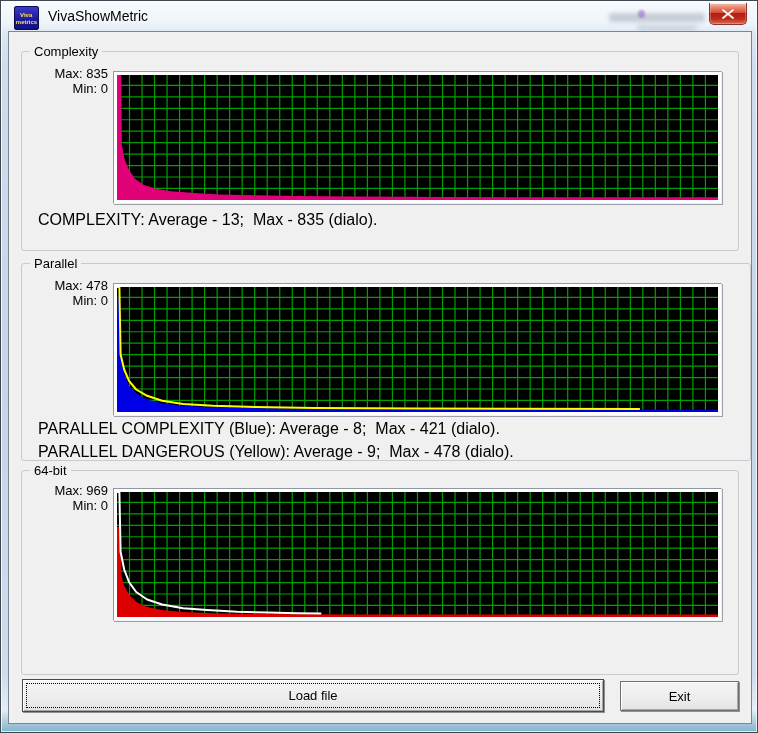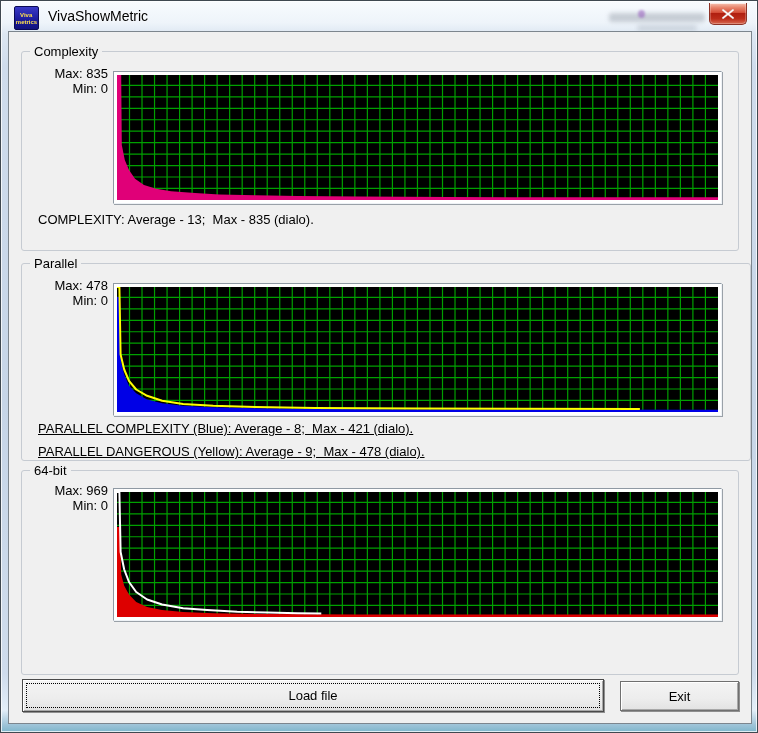--- a/index.html
+++ b/index.html
@@ -58,21 +58,21 @@
   }
   .axis-labels span{font-size:13px;color:#000;padding-right:4px;}
   .chart-frame{
     position:absolute;left:91px;top:19px;
     background:#fff;padding:3px;
     border:1px solid #8f99a3;border-right-color:#eef2f6;border-bottom-color:#eef2f6;
     box-shadow:1px 1px 0 #9aa1a8;
   }
   .chart-canvas{display:block;background:#000;}
   .captions{position:absolute;left:16px;right:10px;}
-  .caption{font-size:13px;color:#000;line-height:16px;margin-bottom:7px;white-space:pre;}
+  .caption{font-size:16px;color:#000;line-height:16px;margin-bottom:7px;white-space:pre;}
   
   .btn{
     position:absolute;font-size:13px;color:#000;text-align:center;
     background:linear-gradient(180deg,#f4f4f4 0%,#ededed 60%,#e2e2e2 100%);
     border:1px solid #707070;
     box-shadow:inset 1px 1px 0 #ffffff,inset -1px -1px 0 #a8a8a8,1px 1px 0 #8f8f8f;
     display:flex;align-items:center;justify-content:center;cursor:pointer;
   }
   .btn-loadfile{left:13px;top:647px;width:582px;height:33px;border-color:#4a4a4a;}
   .focus-rect{
@@ -245,21 +245,21 @@
               <line x1="0" y1="67.65" x2="601" y2="67.65"></line>
               <line x1="0" y1="79.10000000000001" x2="601" y2="79.10000000000001"></line>
               <line x1="0" y1="90.55000000000001" x2="601" y2="90.55000000000001"></line>
               <line x1="0" y1="102.00000000000001" x2="601" y2="102.00000000000001"></line>
               <line x1="0" y1="113.45000000000002" x2="601" y2="113.45000000000002"></line>
             </g>
             <polygon points="0,125 0.0,10.0 3.0,10.0 4.2,75.0 7.2,87.5 12.0,98.8 19.2,106.3 30.1,112.5 45.1,116.3 66.1,118.8 96.2,120.3 138.2,121.3 198.3,121.9 300.5,122.5 601.0,122.8 601.0,125" fill="#0000e6"></polygon>
             <polyline points="0.0,0.0 2.4,0.0 3.6,67.5 7.2,82.5 12.0,93.8 19.2,102.5 30.1,108.8 45.1,113.8 66.1,116.9 96.2,118.8 138.2,120.0 198.3,120.9 300.5,121.6 522.9,122.0" fill="none" stroke="#ffff00" stroke-width="2" stroke-linejoin="round"></polyline>
           </svg>
       </div>
-      <div class="captions" style="top:157px;text-decoration:underline;">
+      <div class="captions" style="top:157px;">
         <div class="caption">PARALLEL COMPLEXITY (Blue): Average - 8;  Max - 421 (dialo).</div>
         <div class="caption">PARALLEL DANGEROUS (Yellow): Average - 9;  Max - 478 (dialo).</div>
       </div>
     </section>
 
     <section class="groupbox" style="top:438px;height:203px;">
       <span class="group-label">64-bit</span>
       <div class="axis-labels" style="top:12px;">
         <span>Max: 969</span>
         <span>Min: 0</span>

